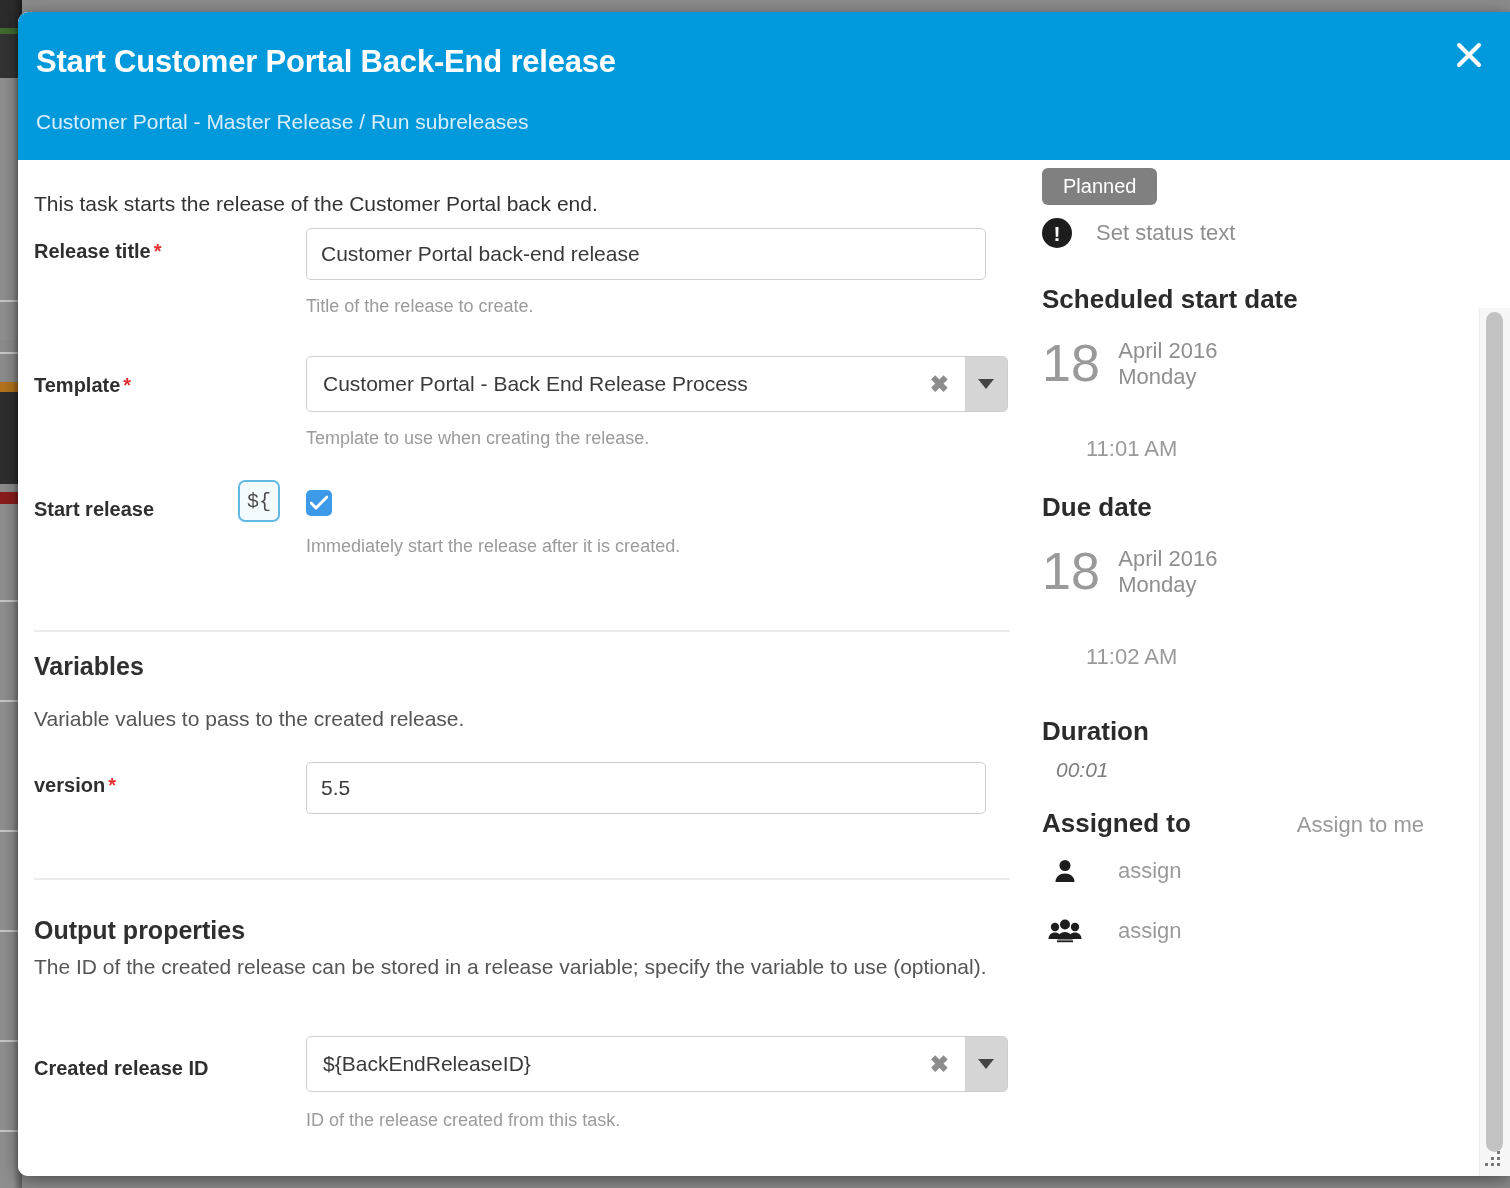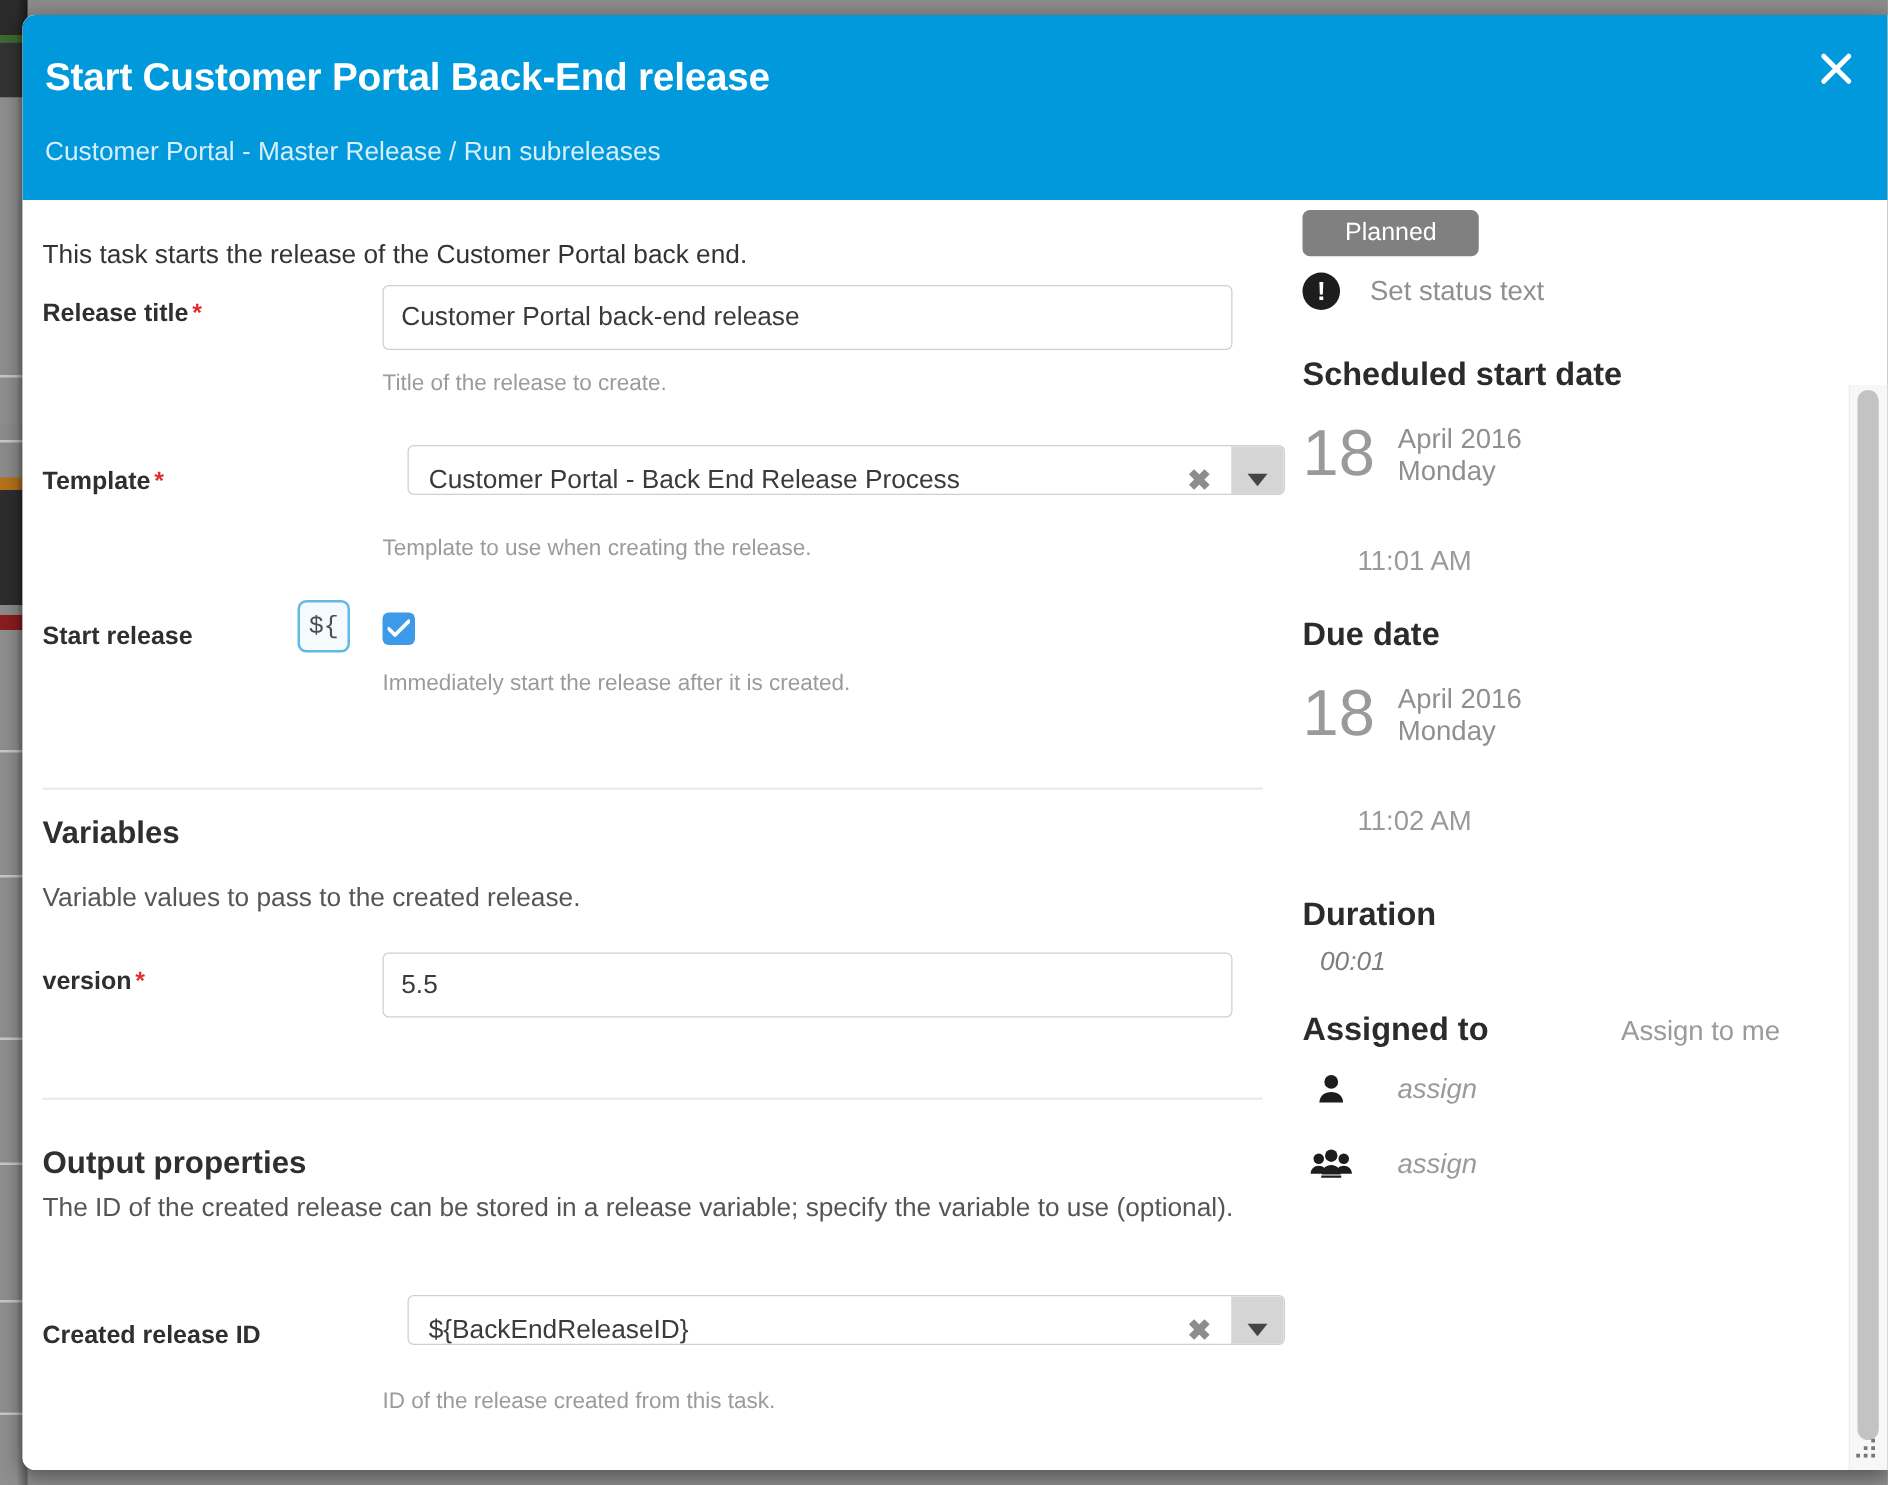--- a/index.html
+++ b/index.html
@@ -169,27 +169,26 @@
     left: 272px;
     font-size: 18px;
     color: #9b9b9b;
   }
 
   
   .combo {
     position: absolute;
     left: 272px;
     width: 702px;
-    height: 40px;
+    height: 56px;
     box-sizing: border-box;
     border: 1px solid #cfcfcf;
     border-radius: 5px;
     background: #ffffff;
     overflow: hidden;
-    margin-left: 20px;
   }
   .combo-value {
     position: absolute;
     left: 16px;
     top: 0;
     line-height: 54px;
     font-size: 21px;
     color: #3a3a3a;
     white-space: nowrap;
   }
@@ -270,21 +269,21 @@
     font-size: 21px;
     color: #555555;
     line-height: 34px;
   }
 
   
   #status-badge {
     position: absolute;
     left: 14px;
     top: 8px;
-    padding: 7px 34px;
+    padding: 7px 21px;
     border-radius: 6px;
     background: #808080;
     color: #ffffff;
     font-size: 20px;
   }
   #status-text-row {
     position: absolute;
     left: 14px;
     top: 58px;
     display: flex;
@@ -353,21 +352,20 @@
     font-size: 22px;
     color: #9a9a9a;
     cursor: pointer;
   }
   .assign-row {
     position: absolute;
     left: 14px;
     display: flex;
     align-items: flex-start;
     cursor: pointer;
-    font-style: italic;
   }
   .assign-row .icon-wrap {
     width: 46px;
     display: flex;
     justify-content: center;
     align-items: center;
   }
   .assign-row .assign-label {
     margin-left: 30px;
     font-size: 22px;

